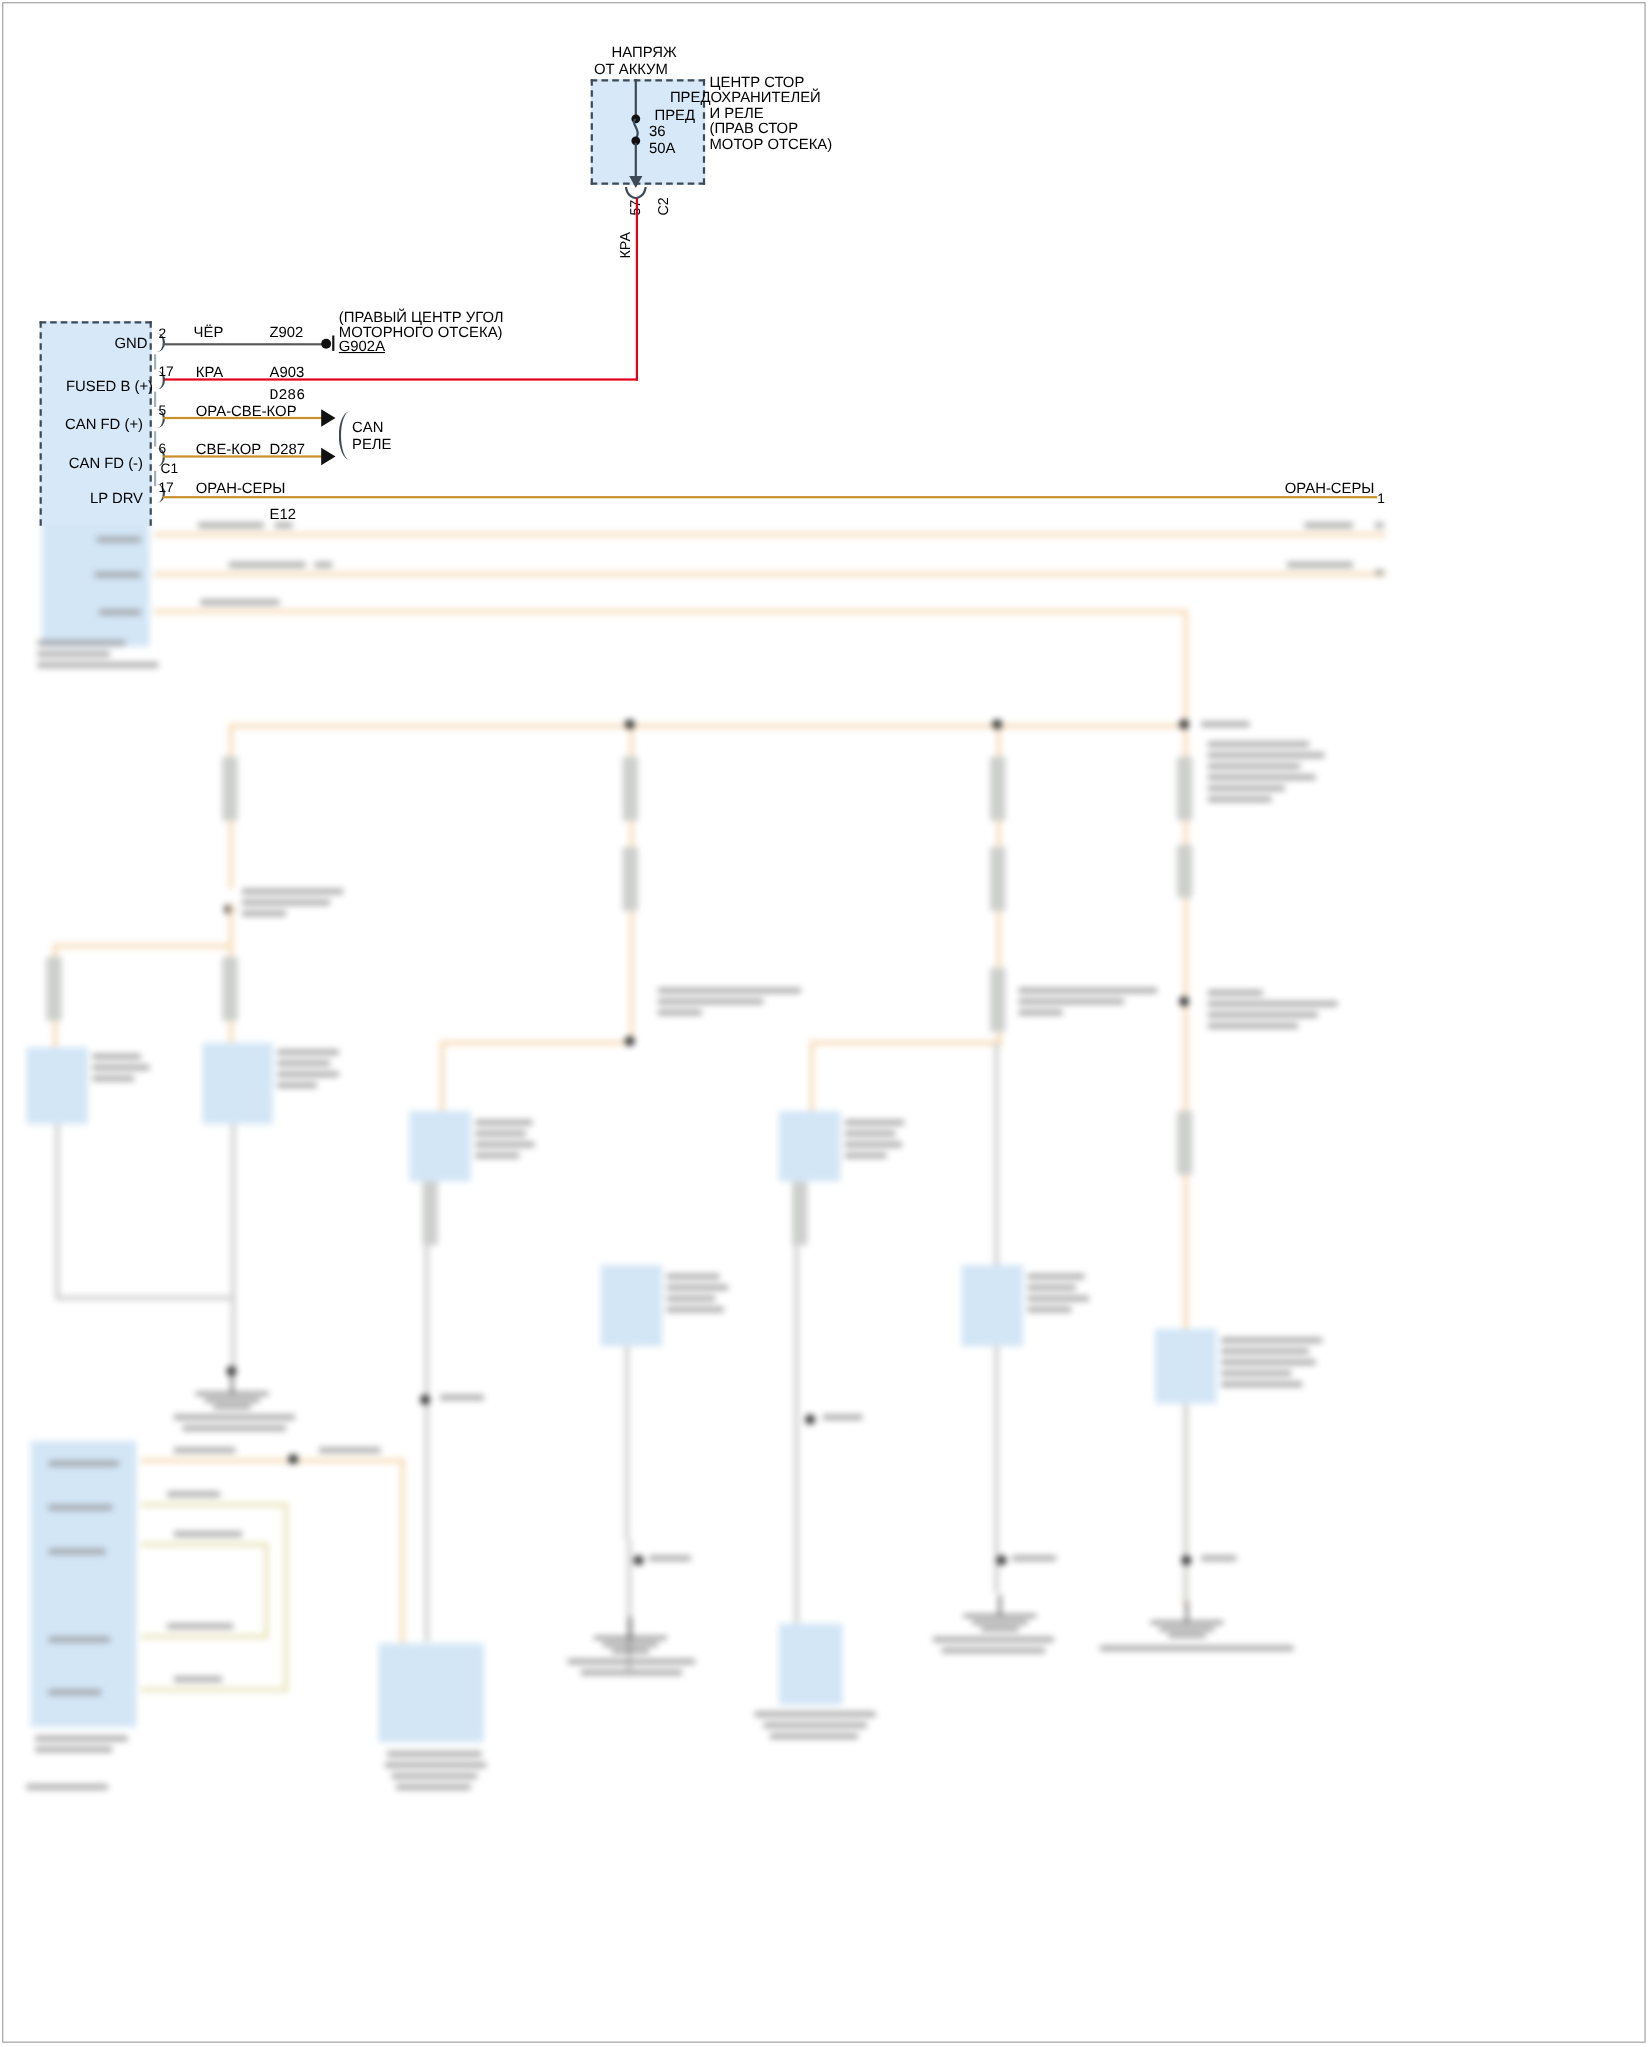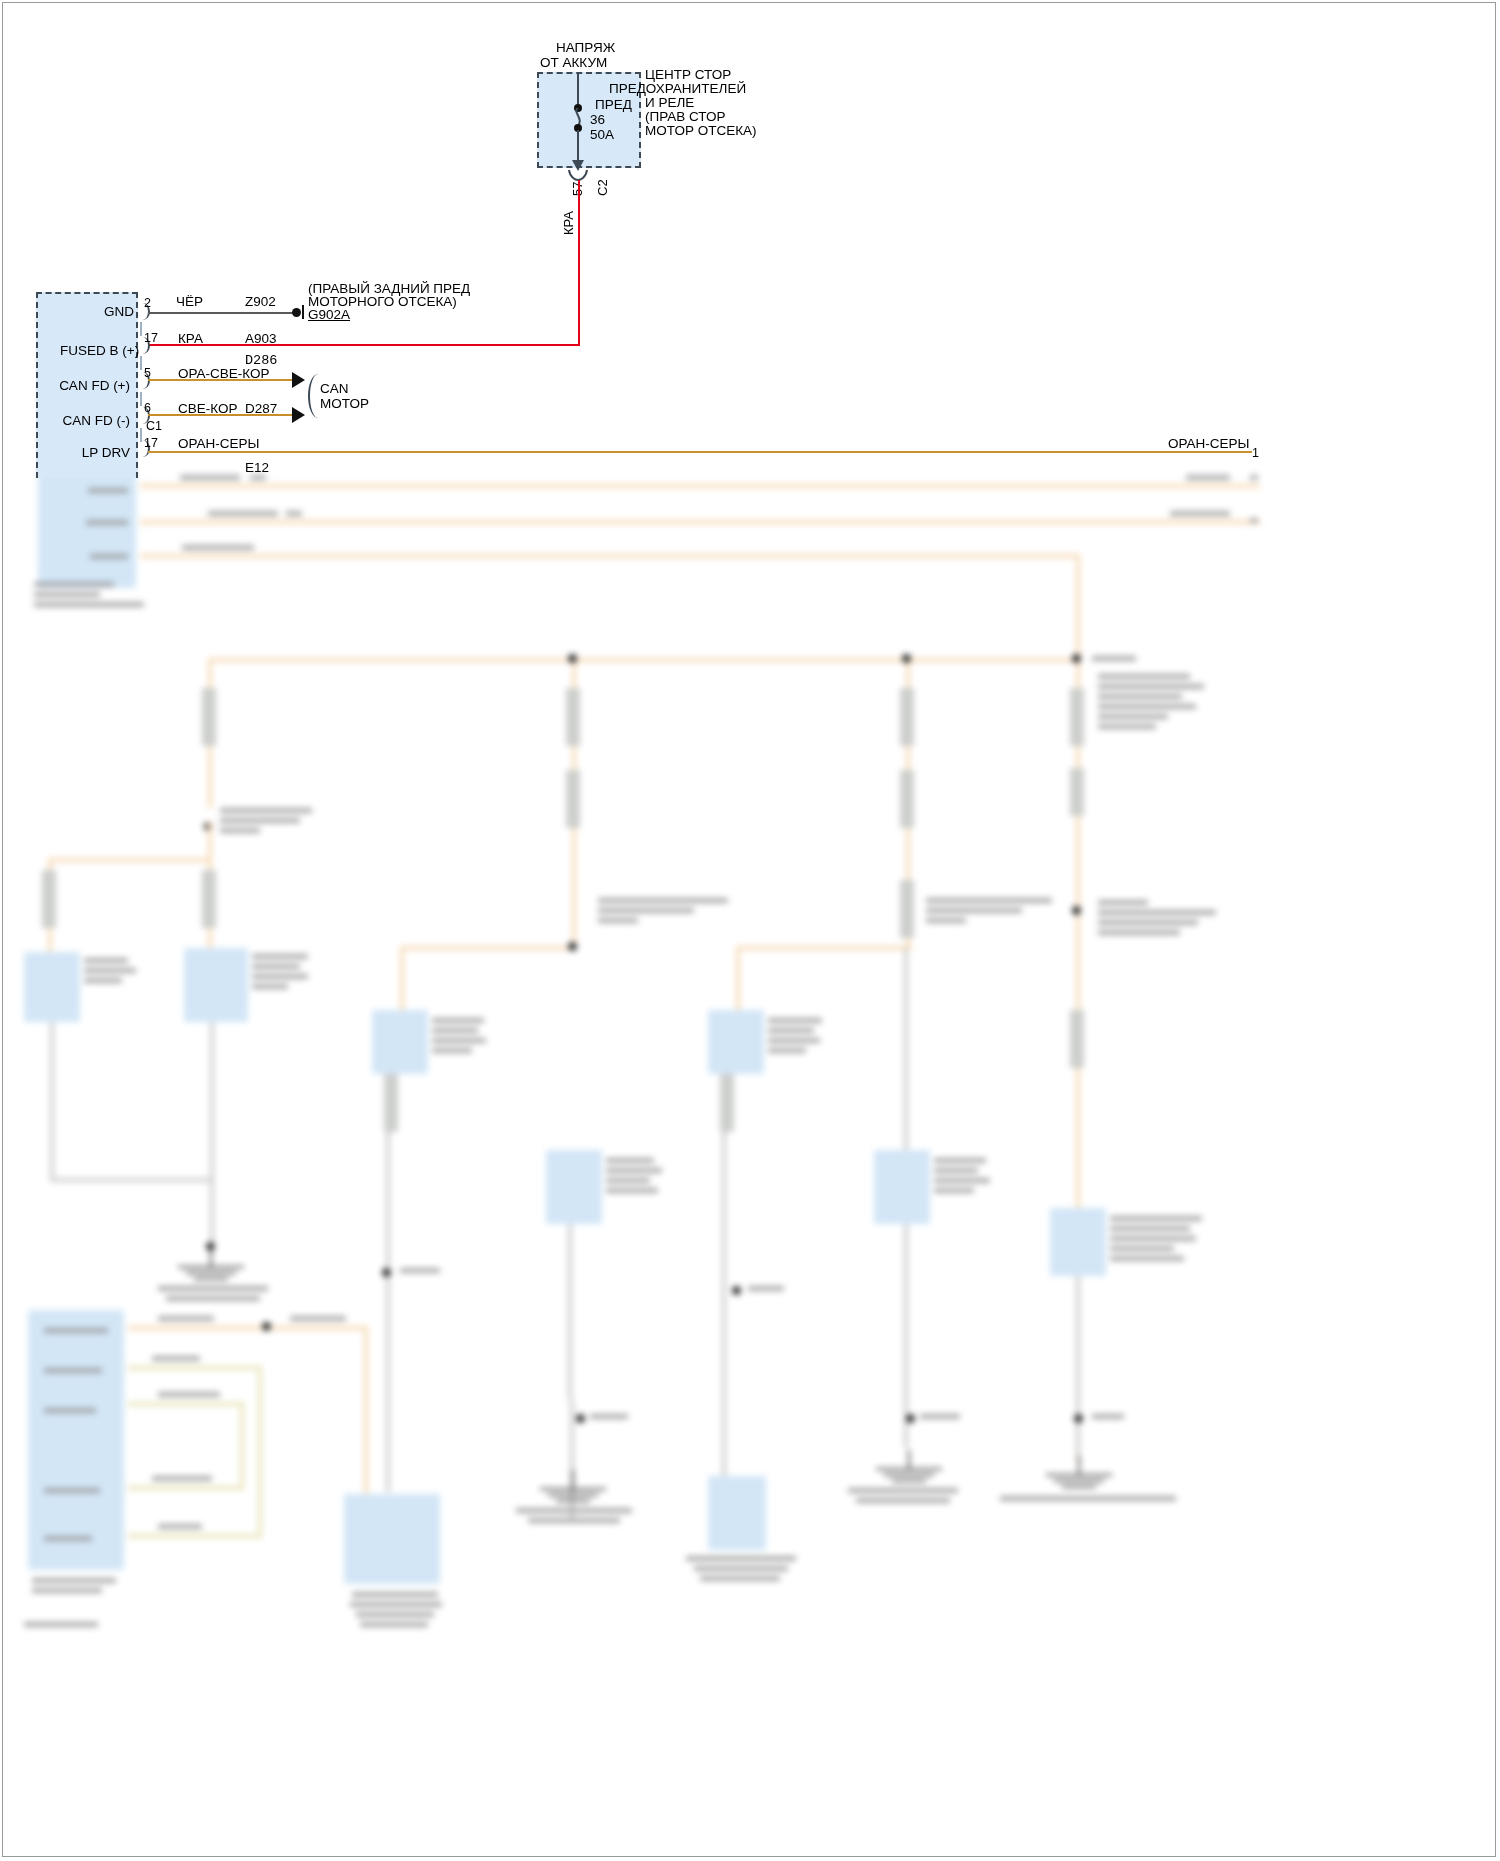--- a/index.html
+++ b/index.html
@@ -313,21 +313,21 @@
 
   <div class="txt" style="left:104px;top:304px;text-align:right;width:26px;">GND</div>
   <div class="brk" style="left:138px;top:303px;"></div>
   <div class="txt sm" style="left:144px;top:296px;">2</div>
   <div class="txt" style="left:176px;top:294px;">ЧЁР</div>
   <div class="txt" style="left:245px;top:294px;">Z902</div>
   <div class="wire h blk" style="left:148px;top:312px;width:146px;"></div>
   <div class="gnd-dot" style="left:292px;top:308px;"></div>
   <div class="gnd-bar" style="left:302px;top:305px;height:14px;"></div>
   <div class="txt" style="left:308px;top:307px;text-decoration:underline;">G902A</div>
-  <div class="txt" style="left:308px;top:281px;">(ПРАВЫЙ ЗАДНИЙ ПРЕД</div>
+  <div class="txt" style="left:308px;top:281px;">(ПРАВЫЙ ЦЕНТР УГОЛ</div>
   <div class="txt" style="left:308px;top:294px;">МОТОРНОГО ОТСЕКА)</div>
 
   <div class="sep" style="left:140px;top:322px;height:14px;"></div>
 
   <div class="txt" style="left:60px;top:343px;text-align:right;width:70px;">FUSED B (+)</div>
   <div class="brk" style="left:138px;top:337px;"></div>
   <div class="txt sm" style="left:144px;top:331px;">17</div>
   <div class="txt" style="left:178px;top:331px;">КРА</div>
   <div class="txt" style="left:245px;top:331px;">A903</div>
 
@@ -347,21 +347,21 @@
   <div class="brk" style="left:138px;top:407px;"></div>
   <div class="txt sm" style="left:144px;top:401px;">6</div>
   <div class="txt" style="left:178px;top:401px;">СВЕ-КОР</div>
   <div class="txt" style="left:245px;top:401px;">D287</div>
   <div class="wire h org2" style="left:148px;top:414px;width:146px;"></div>
   <div class="arrow" style="left:292px;top:407px;"></div>
   <div class="txt sm" style="left:146px;top:419px;">C1</div>
 
   <div class="brace" style="left:308px;top:374px;height:44px;"></div>
   <div class="txt" style="left:320px;top:381px;">CAN</div>
-  <div class="txt" style="left:320px;top:396px;">МОТОР</div>
+  <div class="txt" style="left:320px;top:396px;">РЕЛЕ</div>
 
   <div class="sep" style="left:140px;top:428px;height:14px;"></div>
 
   <div class="txt" style="left:80px;top:445px;text-align:right;width:50px;">LP DRV</div>
   <div class="brk" style="left:138px;top:440px;"></div>
   <div class="txt sm" style="left:144px;top:436px;">17</div>
   <div class="txt" style="left:178px;top:436px;">ОРАН-СЕРЫ</div>
   <div class="txt" style="left:245px;top:460px;">E12</div>
   <div class="wire h org" style="left:148px;top:451px;width:1104px;height:2px;"></div>
   <div class="txt" style="left:1168px;top:436px;">ОРАН-СЕРЫ</div>

